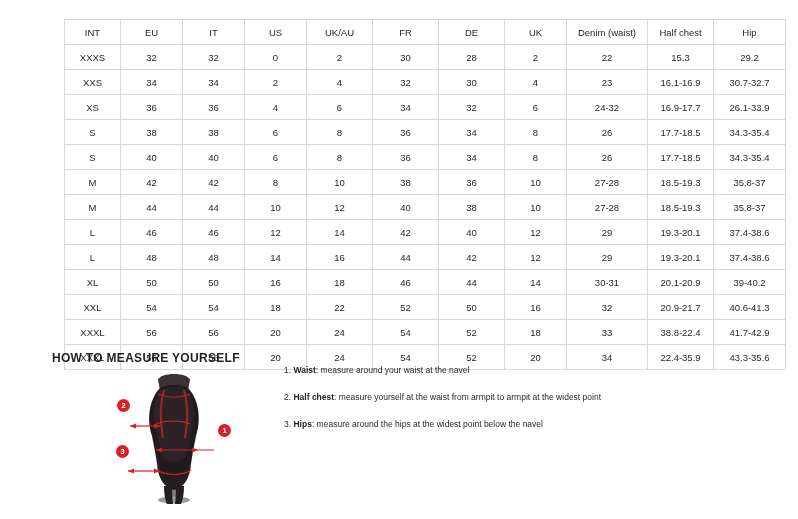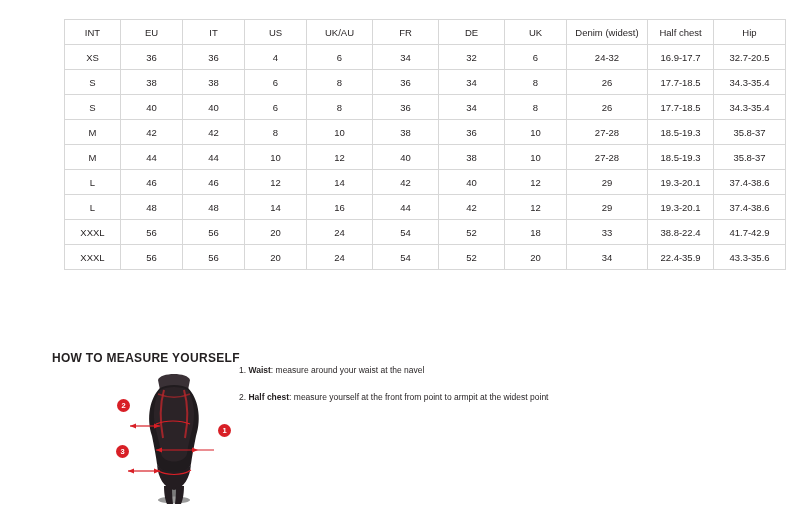--- a/index.html
+++ b/index.html
@@ -87,20 +87,21 @@
     position: absolute;
     left: 175px;
     top: 0;
     width: 500px;
   }
   .note {
     font-size: 8.5px;
     line-height: 12px;
     margin-bottom: 15px;
     color: #231f20;
+    margin-left: 45px;
   }
   .note b { font-weight: bold; }
 
   
   .manne {
     position: absolute;
     left: 0;
     top: 0;
   }
   .dot {
@@ -142,38 +143,64 @@
       <thead>
         <tr>
           <th>INT</th>
           <th>EU</th>
           <th>IT</th>
           <th>US</th>
           <th>UK/AU</th>
           <th>FR</th>
           <th>DE</th>
           <th>UK</th>
-          <th>Denim (widest)</th>
+          <th>Denim (waist)</th>
           <th>Half chest</th>
           <th>Hip</th>
         </tr>
       </thead>
       <tbody>
+        <tr>
+          <td>XXXS</td>
+          <td>32</td>
+          <td>32</td>
+          <td>0</td>
+          <td>2</td>
+          <td>30</td>
+          <td>28</td>
+          <td>2</td>
+          <td>22</td>
+          <td>15.3</td>
+          <td>29.2</td>
+        </tr>
+        <tr>
+          <td>XXS</td>
+          <td>34</td>
+          <td>34</td>
+          <td>2</td>
+          <td>4</td>
+          <td>32</td>
+          <td>30</td>
+          <td>4</td>
+          <td>23</td>
+          <td>16.1-16.9</td>
+          <td>30.7-32.7</td>
+        </tr>
         <tr>
           <td>XS</td>
           <td>36</td>
           <td>36</td>
           <td>4</td>
           <td>6</td>
           <td>34</td>
           <td>32</td>
           <td>6</td>
           <td>24-32</td>
           <td>16.9-17.7</td>
-          <td>32.7-20.5</td>
+          <td>26.1-33.9</td>
         </tr>
         <tr>
           <td>S</td>
           <td>38</td>
           <td>38</td>
           <td>6</td>
           <td>8</td>
           <td>36</td>
           <td>34</td>
           <td>8</td>
@@ -240,20 +267,46 @@
           <td>14</td>
           <td>16</td>
           <td>44</td>
           <td>42</td>
           <td>12</td>
           <td>29</td>
           <td>19.3-20.1</td>
           <td>37.4-38.6</td>
         </tr>
         <tr>
+          <td>XL</td>
+          <td>50</td>
+          <td>50</td>
+          <td>16</td>
+          <td>18</td>
+          <td>46</td>
+          <td>44</td>
+          <td>14</td>
+          <td>30-31</td>
+          <td>20.1-20.9</td>
+          <td>39-40.2</td>
+        </tr>
+        <tr>
+          <td>XXL</td>
+          <td>54</td>
+          <td>54</td>
+          <td>18</td>
+          <td>22</td>
+          <td>52</td>
+          <td>50</td>
+          <td>16</td>
+          <td>32</td>
+          <td>20.9-21.7</td>
+          <td>40.6-41.3</td>
+        </tr>
+        <tr>
           <td>XXXL</td>
           <td>56</td>
           <td>56</td>
           <td>20</td>
           <td>24</td>
           <td>54</td>
           <td>52</td>
           <td>18</td>
           <td>33</td>
           <td>38.8-22.4</td>
@@ -325,18 +378,22 @@
       <div class="dot dot-3">3</div>
     </div>
 
     <div class="notes">
       <div class="note">
         <span>1.</span>
         <b>Waist</b><span>: measure around your waist at the navel</span>
       </div>
       <div class="note">
         <span>2.</span>
-        <b>Half chest</b><span>: measure yourself at the front from point to armpit at the widest point</span>
+        <b>Half chest</b><span>: measure yourself at the waist from armpit to armpit at the widest point</span>
+      </div>
+      <div class="note">
+        <span>3.</span>
+        <b>Hips</b><span>: measure around the hips at the widest point below the navel</span>
       </div>
     </div>
   </div>
 
 </div>
 
 </body></html>

